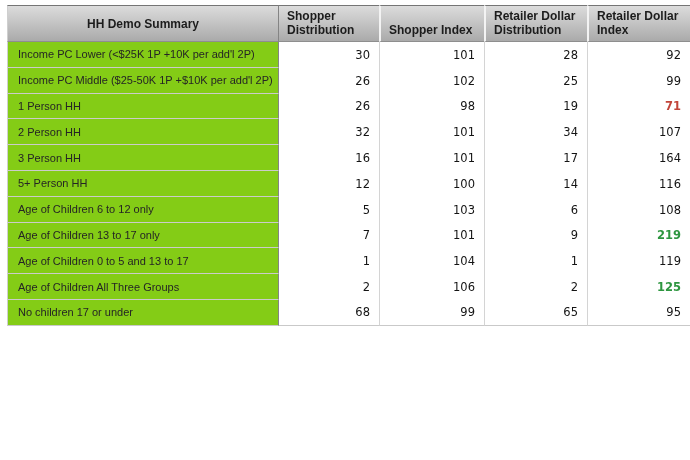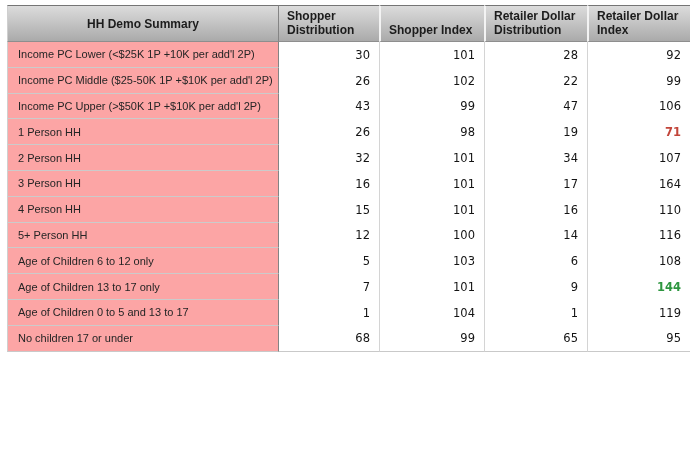--- a/index.html
+++ b/index.html
@@ -31,21 +31,21 @@
   th.val-h {
     font-size:12px; line-height:14px;
     text-align:left; vertical-align:bottom;
     padding:2px 4px 4px 8px;
   }
   th.val-h.gap { border-left:2px solid #f3f3f3; }
 
   
   td { height:25.8px; box-sizing:border-box; vertical-align:middle; overflow:hidden; }
   td.rowlabel {
-    background:#fca5a5;
+    background:#84cc16;
     border-left:1px solid #cfcfcf;
     border-right:1px solid #848484;
     border-bottom:1px solid #cbcbcb;
     font-size:11px; color:#252525;
     padding:0 16px 0 10px; white-space:nowrap;
   }
   td.val {
     background:#ffffff; text-align:right;
     padding:0 9px 0 4px;
     font-family:"DejaVu Sans", sans-serif;
@@ -82,29 +82,22 @@
           <td class="rowlabel">Income PC Lower (&lt;$25K 1P +10K per add'l 2P)</td>
           <td class="val">30</td>
           <td class="val sep">101</td>
           <td class="val sep">28</td>
           <td class="val sep">92</td>
         </tr>
         <tr>
           <td class="rowlabel">Income PC Middle ($25-50K 1P +$10K per add'l 2P)</td>
           <td class="val">26</td>
           <td class="val sep">102</td>
-          <td class="val sep">22</td>
+          <td class="val sep">25</td>
           <td class="val sep">99</td>
-        </tr>
-        <tr>
-          <td class="rowlabel">Income PC Upper (&gt;$50K 1P +$10K per add'l 2P)</td>
-          <td class="val">43</td>
-          <td class="val sep">99</td>
-          <td class="val sep">47</td>
-          <td class="val sep">106</td>
         </tr>
         <tr>
           <td class="rowlabel">1 Person HH</td>
           <td class="val">26</td>
           <td class="val sep">98</td>
           <td class="val sep">19</td>
           <td class="val sep low">71</td>
         </tr>
         <tr>
           <td class="rowlabel">2 Person HH</td>
@@ -114,53 +107,53 @@
           <td class="val sep">107</td>
         </tr>
         <tr>
           <td class="rowlabel">3 Person HH</td>
           <td class="val">16</td>
           <td class="val sep">101</td>
           <td class="val sep">17</td>
           <td class="val sep">164</td>
         </tr>
         <tr>
-          <td class="rowlabel">4 Person HH</td>
-          <td class="val">15</td>
-          <td class="val sep">101</td>
-          <td class="val sep">16</td>
-          <td class="val sep">110</td>
-        </tr>
-        <tr>
           <td class="rowlabel">5+ Person HH</td>
           <td class="val">12</td>
           <td class="val sep">100</td>
           <td class="val sep">14</td>
           <td class="val sep">116</td>
         </tr>
         <tr>
           <td class="rowlabel">Age of Children 6 to 12 only</td>
           <td class="val">5</td>
           <td class="val sep">103</td>
           <td class="val sep">6</td>
           <td class="val sep">108</td>
         </tr>
         <tr>
           <td class="rowlabel">Age of Children 13 to 17 only</td>
           <td class="val">7</td>
           <td class="val sep">101</td>
           <td class="val sep">9</td>
-          <td class="val sep high">144</td>
+          <td class="val sep high">219</td>
         </tr>
         <tr>
           <td class="rowlabel">Age of Children 0 to 5 and 13 to 17</td>
           <td class="val">1</td>
           <td class="val sep">104</td>
           <td class="val sep">1</td>
           <td class="val sep">119</td>
+        </tr>
+        <tr>
+          <td class="rowlabel">Age of Children All Three Groups</td>
+          <td class="val">2</td>
+          <td class="val sep">106</td>
+          <td class="val sep">2</td>
+          <td class="val sep high">125</td>
         </tr>
         <tr>
           <td class="rowlabel">No children 17 or under</td>
           <td class="val">68</td>
           <td class="val sep">99</td>
           <td class="val sep">65</td>
           <td class="val sep">95</td>
         </tr>
       </tbody>
   </table>

